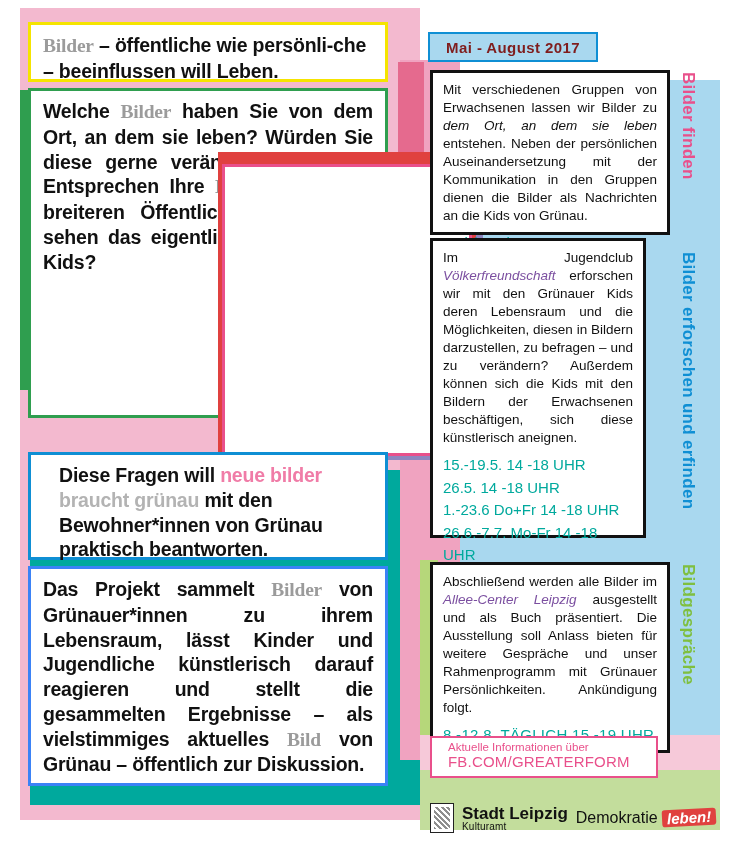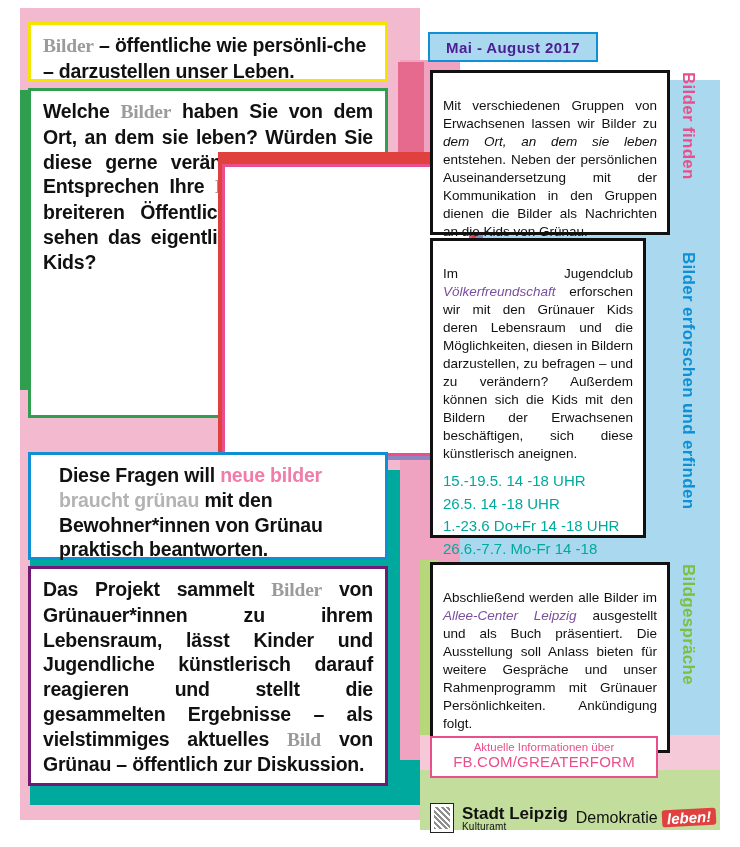--- a/index.html
+++ b/index.html
@@ -22,59 +22,59 @@
   .bg-blue-right{left:420px;top:80px;width:300px;height:690px;background:#a9d8ef;}
   .bg-green-light{left:420px;top:770px;width:300px;height:60px;background:#c3dd9c;}
   .bg-green-light2{left:420px;top:560px;width:18px;height:215px;background:#b6d77a;}
   .bg-white-bottom{left:420px;top:735px;width:300px;height:40px;background:#f6c9d9;}
 
   
   .boxL{position:absolute;background:#ffffff;box-sizing:border-box;}
   .b1{left:28px;top:22px;width:360px;height:60px;border:3px solid #f5e400;padding:8px 12px;}
   .b2{left:28px;top:88px;width:360px;height:330px;border:3px solid #2f9e4f;padding:8px 12px;}
   .b3{left:28px;top:452px;width:360px;height:108px;border:3px solid #0f8fd4;padding:8px 28px;}
-  .b4{left:28px;top:566px;width:360px;height:220px;border:3px solid #701a75;padding:8px 12px;}
+  .b4{left:28px;top:566px;width:360px;height:220px;border:3px solid #3b82f6;padding:8px 12px;}
 
   .tl{font-size:19.5px;font-weight:bold;line-height:1.27;color:#111;letter-spacing:-0.2px;}
   .tl.jst{text-align:justify;}
   .gray{color:#9b9b9b;font-family:Liberation Serif, serif;}
   .pinkw{color:#f07ca7;font-weight:bold;}
   .grayw{color:#b3b3b3;}
 
   
   .imgshadow{position:absolute;left:225px;top:160px;width:258px;height:300px;background:#8f86c0;}
   .imgshadow2{position:absolute;left:218px;top:152px;width:258px;height:300px;background:#e0413f;}
   .imgframe{position:absolute;left:222px;top:164px;width:250px;height:292px;background:#ffffff;border:3px solid #e9508b;box-sizing:border-box;}
 
   
   .datebox{position:absolute;left:428px;top:32px;width:170px;height:30px;border:2px solid #0f8fd4;background:#a9d8ef;box-sizing:border-box;
            display:flex;align-items:center;justify-content:center;}
-  .datebox span{font-size:15px;color:#4c1d95;font-weight:bold;letter-spacing:.4px;}
+  .datebox span{font-size:15px;color:#7f1d1d;font-weight:bold;letter-spacing:.4px;}
 
-  .rbox{position:absolute;background:#ffffff;border:3px solid #111;box-sizing:border-box;padding:24px 10px;}
+  .rbox{position:absolute;background:#ffffff;border:3px solid #111;box-sizing:border-box;padding:8px 10px;}
   .r1{left:430px;top:70px;width:240px;height:165px;}
   .r2{left:430px;top:238px;width:216px;height:300px;}
   .r3{left:430px;top:562px;width:240px;height:191px;}
 
   .rtxt{font-size:13.5px;line-height:1.33;color:#111;text-align:justify;}
   .rtxt em{font-style:italic;}
   .sub{color:#00a99d;font-size:15px;text-align:left;margin-top:9px;letter-spacing:.3px;}
   .violet{color:#7b4fa0;font-style:italic;}
 
   .timeline{margin-top:8px;text-align:left;color:#00a99d;font-size:15px;line-height:1.5;}
 
   
   .vlabel{position:absolute;writing-mode:vertical-rl;text-orientation:mixed;
           font-size:17px;font-weight:bold;letter-spacing:.3px;}
   .v1{left:678px;top:72px;height:160px;color:#e9508b;}
   .v2{left:678px;top:252px;height:296px;color:#0f8fd4;}
   .v3{left:678px;top:564px;height:156px;color:#7fbf3f;}
 
   
-  .contact{position:absolute;left:430px;top:736px;width:228px;height:42px;border:2px solid #e9508b;background:#ffffff;box-sizing:border-box;padding:3px 0;text-align:center;}
+  .contact{position:absolute;left:430px;top:736px;width:228px;height:42px;border:2px solid #e9508b;background:#ffffff;box-sizing:border-box;padding:3px 16px;}
   .contact .c1{font-size:11.5px;color:#e9508b;}
   .contact .c2{font-size:15px;color:#e9508b;letter-spacing:.2px;}
 
   
   .footer{position:absolute;left:430px;top:798px;width:290px;height:40px;display:flex;align-items:center;gap:8px;}
   .crest{width:22px;height:28px;background:#ffffff;border:1px solid #222;position:relative;}
   .crest:after{content:"";position:absolute;left:3px;top:3px;width:16px;height:22px;
      background:repeating-linear-gradient(45deg,#333 0 2px,#fff 2px 4px);opacity:.55;}
   .stadt{line-height:1;}
   .stadt .s1{font-size:17px;font-weight:bold;color:#111;}
@@ -91,21 +91,21 @@
   <div class="bg bg-teal"></div>
   <div class="bg bg-green-dark"></div>
   <div class="bg bg-blue-right"></div>
   <div class="bg bg-pink-right"></div>
   <div class="bg bg-rose"></div>
   <div class="bg bg-green-light2"></div>
   <div class="bg bg-white-bottom"></div>
   <div class="bg bg-green-light"></div>
 
   <div class="boxL b1">
-    <div class="tl"><span class="gray">Bilder</span><span> – öffentliche wie persönli-che – darzustellen unser Leben.</span></div>
+    <div class="tl"><span class="gray">Bilder</span><span> – öffentliche wie persönli-che – beeinflussen will Leben.</span></div>
   </div>
 
   <div class="boxL b2">
     <div class="tl jst">
       Welche <span class="gray">Bilder</span> haben Sie von dem Ort, an dem sie leben? Würden Sie diese gerne verändern, und wie? Entsprechen Ihre <span class="gray">Bilder</span> denen der breiteren Öffentlichkeit? Und wie sehen das eigentlich die Grünauer Kids?
     </div>
   </div>
 
   <div class="imgshadow"></div>
   <div class="imgshadow2"></div>

